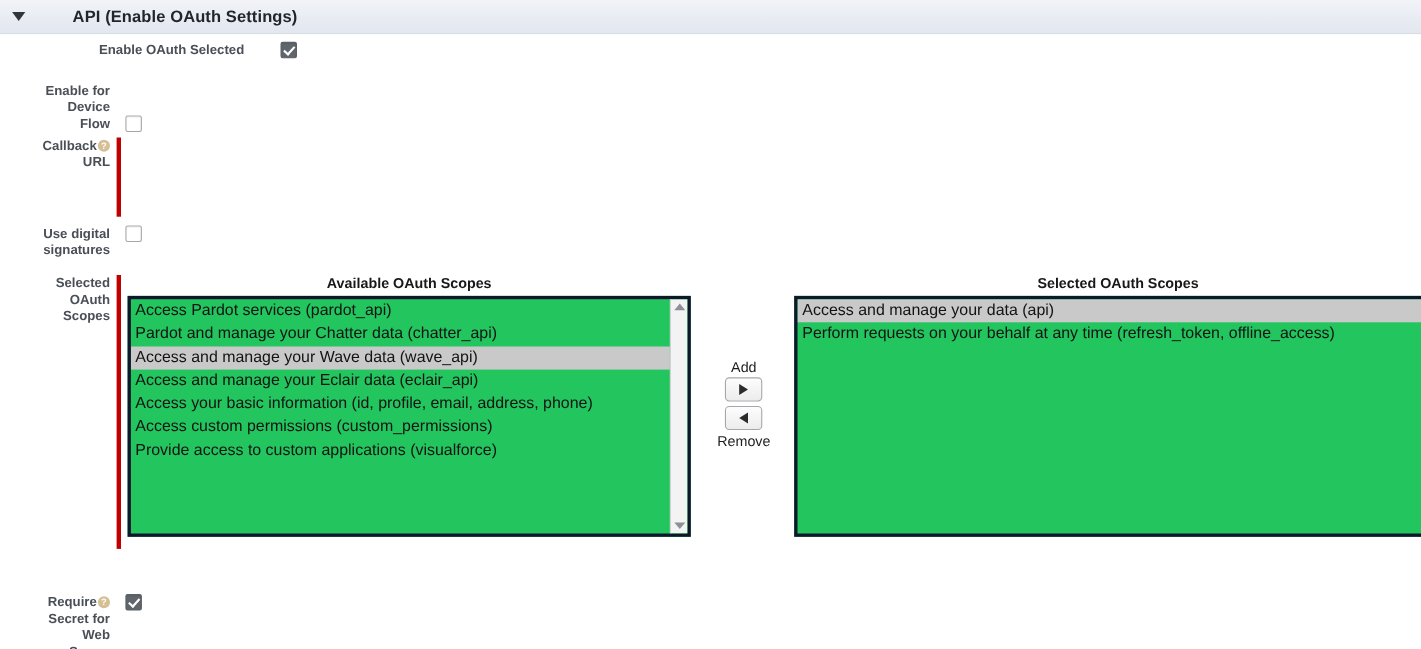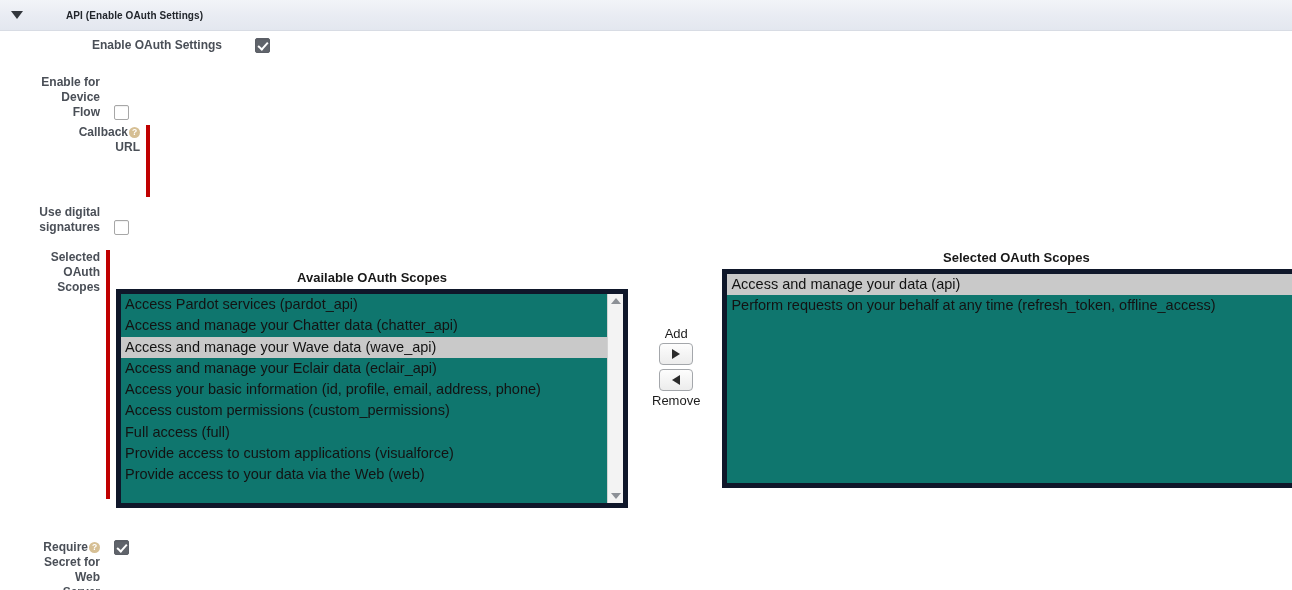--- a/index.html
+++ b/index.html
@@ -23,21 +23,21 @@
     width: 30px; display: flex; align-items: center; justify-content: center;
     cursor: pointer; padding-left: 4px;
   }
   .disclosure .tri {
     width: 0; height: 0;
     border-left: 6px solid transparent;
     border-right: 6px solid transparent;
     border-top: 8px solid #32363c;
   }
   .section-title {
-    font-size: 10px; font-weight: bold; color: #22262c;
+    font-size: 15px; font-weight: bold; color: #22262c;
     letter-spacing: .1px; margin-left: 36px;
   }
 
   
   .row { position: absolute; display: flex; }
   .lbl {
     width: 103px; text-align: right;
     font-size: 12px; font-weight: bold; color: #4a4f57;
     line-height: 15px; padding-right: 3px;
   }
@@ -88,21 +88,21 @@
   .ta-grip i:nth-child(1) { bottom: 2px; width: 11px; }
   .ta-grip i:nth-child(2) { bottom: 5px; width: 8px; }
   .ta-grip i:nth-child(3) { bottom: 8px; width: 5px; }
 
   
   .listhead {
     font-size: 13px; font-weight: bold; color: #181818;
     text-align: center; margin-bottom: 4px;
   }
   .listbox {
-    border: 5px solid #0f172a; background: #0f766e;
+    border: 3px solid #0f172a; background: #22c55e;
     display: flex; position: relative; overflow: hidden;
   }
   .listitems { flex: 1 1 auto; overflow: hidden; padding: 0; }
   .opt {
     font-size: 14.5px; color: #131313; line-height: 21.3px;
     padding: 0 2px 0 4px; white-space: nowrap; cursor: pointer;
   }
   .opt.sel { background: #c9c9c9; }
 
   .sbar {
@@ -150,61 +150,59 @@
 <div class="page">
 
   <div class="section-header">
     <div class="disclosure">
       <span class="tri"></span>
     </div>
     <div class="section-title">API (Enable OAuth Settings)</div>
   </div>
 
   <div class="row" style="left:0; top:38px; align-items:flex-start;">
-    <div class="lbl" style="width:225px;">Enable OAuth Settings</div>
+    <div class="lbl" style="width:225px;">Enable OAuth Selected</div>
     <div style="width:30px;"></div>
     <div class="cb checked"></div>
   </div>
 
   <div class="row" style="left:0; top:75px; align-items:flex-end;">
     <div class="lbl">Enable for<br>Device<br>Flow</div>
     <div style="width:11px;"></div>
     <div class="cb"></div>
   </div>
 
   <div class="row" style="left:0; top:125px; align-items:flex-start;">
-    <div class="lbl" style="padding-top:0;margin-left:40px;">
+    <div class="lbl" style="padding-top:0;">
       <span>Callback</span><span class="help">?</span>
     <div>URL</div></div>
     <div class="reqbar" style="height:72px;"></div>
   </div>
 
-  <div class="row" style="left:0; top:205px; align-items:flex-end;">
+  <div class="row" style="left:0; top:205px; align-items:flex-start;">
     <div class="lbl">Use digital<br>signatures</div>
     <div style="width:11px;"></div>
     <div class="cb"></div>
   </div>
 
   <div class="row" style="left:0; top:250px; align-items:flex-start;">
     <div class="lbl">Selected<br>OAuth<br>Scopes</div>
     <div class="reqbar" style="height:249px;"></div>
 
-    <div style="margin-left:6px;margin-top:20px;">
+    <div style="margin-left:6px;">
       <div class="listhead" style="width:512px;">Available OAuth Scopes</div>
       <div class="listbox" style="width:512px; height:219px;">
         <div class="listitems">
             <div class="opt">Access Pardot services (pardot_api)</div>
-            <div class="opt">Access and manage your Chatter data (chatter_api)</div>
+            <div class="opt">Pardot and manage your Chatter data (chatter_api)</div>
             <div class="opt sel">Access and manage your Wave data (wave_api)</div>
             <div class="opt">Access and manage your Eclair data (eclair_api)</div>
             <div class="opt">Access your basic information (id, profile, email, address, phone)</div>
             <div class="opt">Access custom permissions (custom_permissions)</div>
-            <div class="opt">Full access (full)</div>
             <div class="opt">Provide access to custom applications (visualforce)</div>
-            <div class="opt">Provide access to your data via the Web (web)</div>
           </div>
         <div class="sbar">
           <span class="ar up"></span>
           <span class="ar dn"></span>
         </div>
       </div>
     </div>
 
     <div class="arcol" style="margin-left:24px; margin-top:76px;">
       <div>Add</div>

